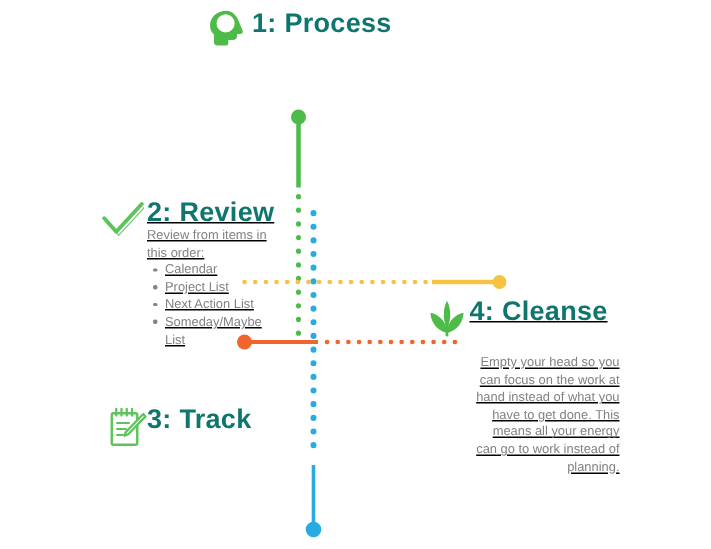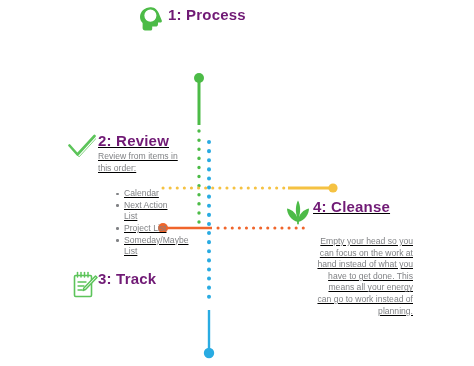--- a/index.html
+++ b/index.html
@@ -14,35 +14,35 @@
     position: relative;
     width: 474px;
     height: 366px;
     background: #ffffff;
     overflow: hidden;
   }
 
   
   .heading {
     font-family: "Liberation Sans", sans-serif;
-    font-size: 15px;
+    font-size: 18px;
     font-weight: bold;
-    color: #701a75;
+    color: #0f766e;
     letter-spacing: 0.2px;
     line-height: 14px;
     white-space: nowrap;
   }
   .body-text {
     font-family: "Liberation Sans", sans-serif;
     font-size: 8.6px;
     color: #808285;
     line-height: 11.6px;
   }
   ul.bullets {
-    margin: 14px;
+    margin: 0;
     padding: 0 0 0 12px;
     list-style: none;
   }
   ul.bullets li {
     position: relative;
     font-family: "Liberation Sans", sans-serif;
     font-size: 8.6px;
     color: #808285;
     line-height: 11.6px;
   }
@@ -153,22 +153,22 @@
 
   <div class="block" id="block-process">
     <div class="heading">1: Process</div>
   </div>
 
   <div class="block" id="block-review">
     <div class="heading">2: Review</div>
     <div class="body-text">Review from items in this order:</div>
     <ul class="bullets">
       <li>Calendar</li>
+      <li>Project List</li>
       <li>Next Action List</li>
-      <li>Project List</li>
       <li>Someday/Maybe List</li>
     </ul>
   </div>
 
   <div class="block" id="block-track">
     <div class="heading">3: Track</div>
   </div>
 
   <div class="block" id="block-cleanse">
     <div class="heading">4: Cleanse</div>

